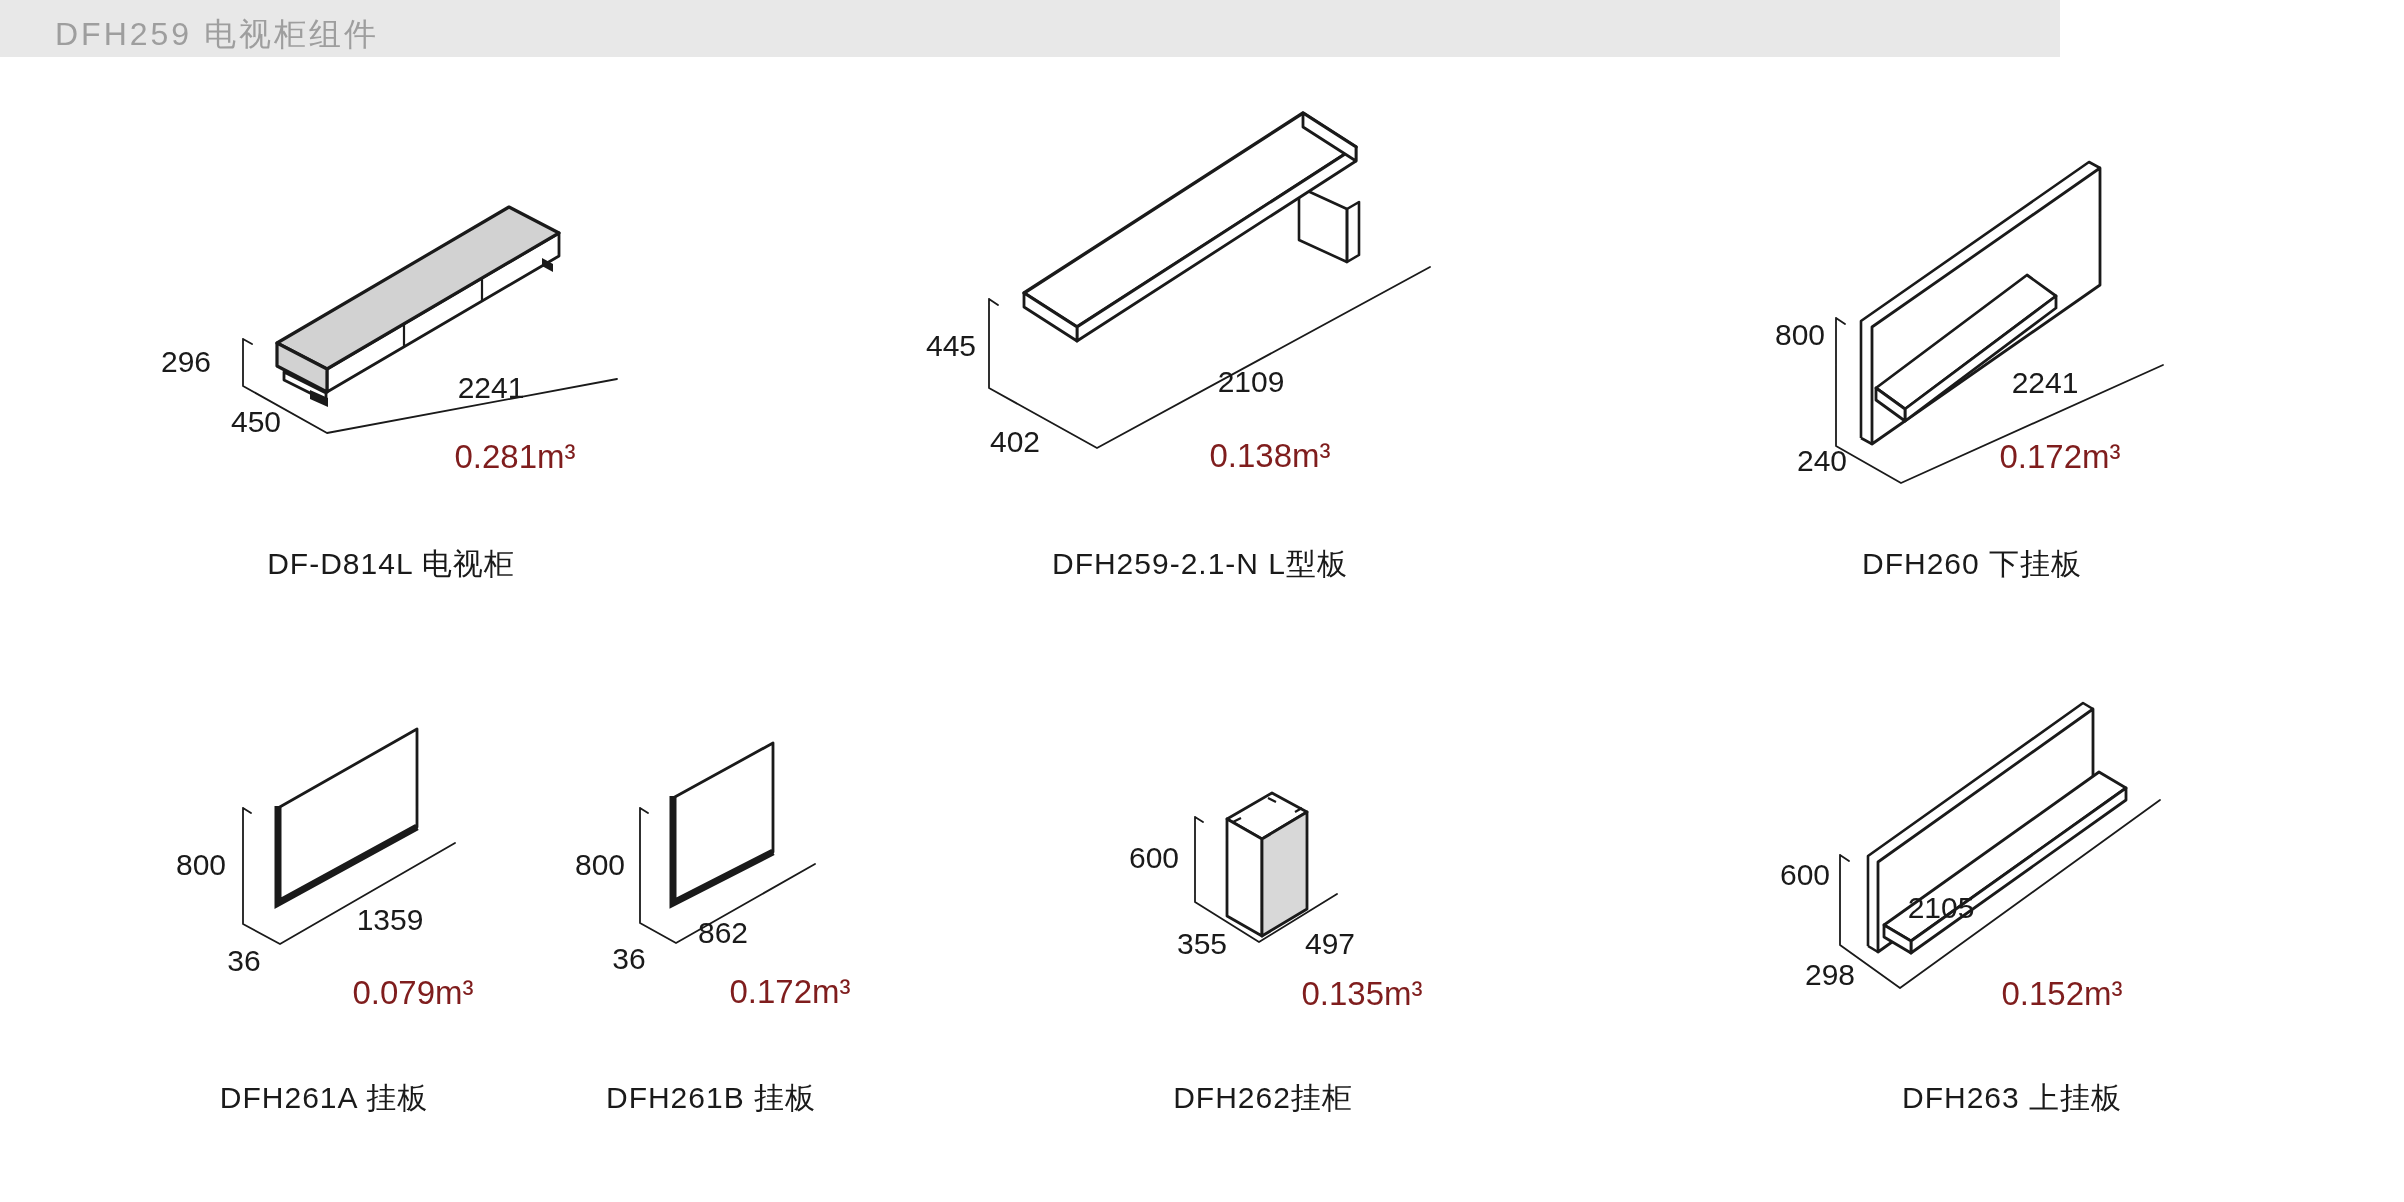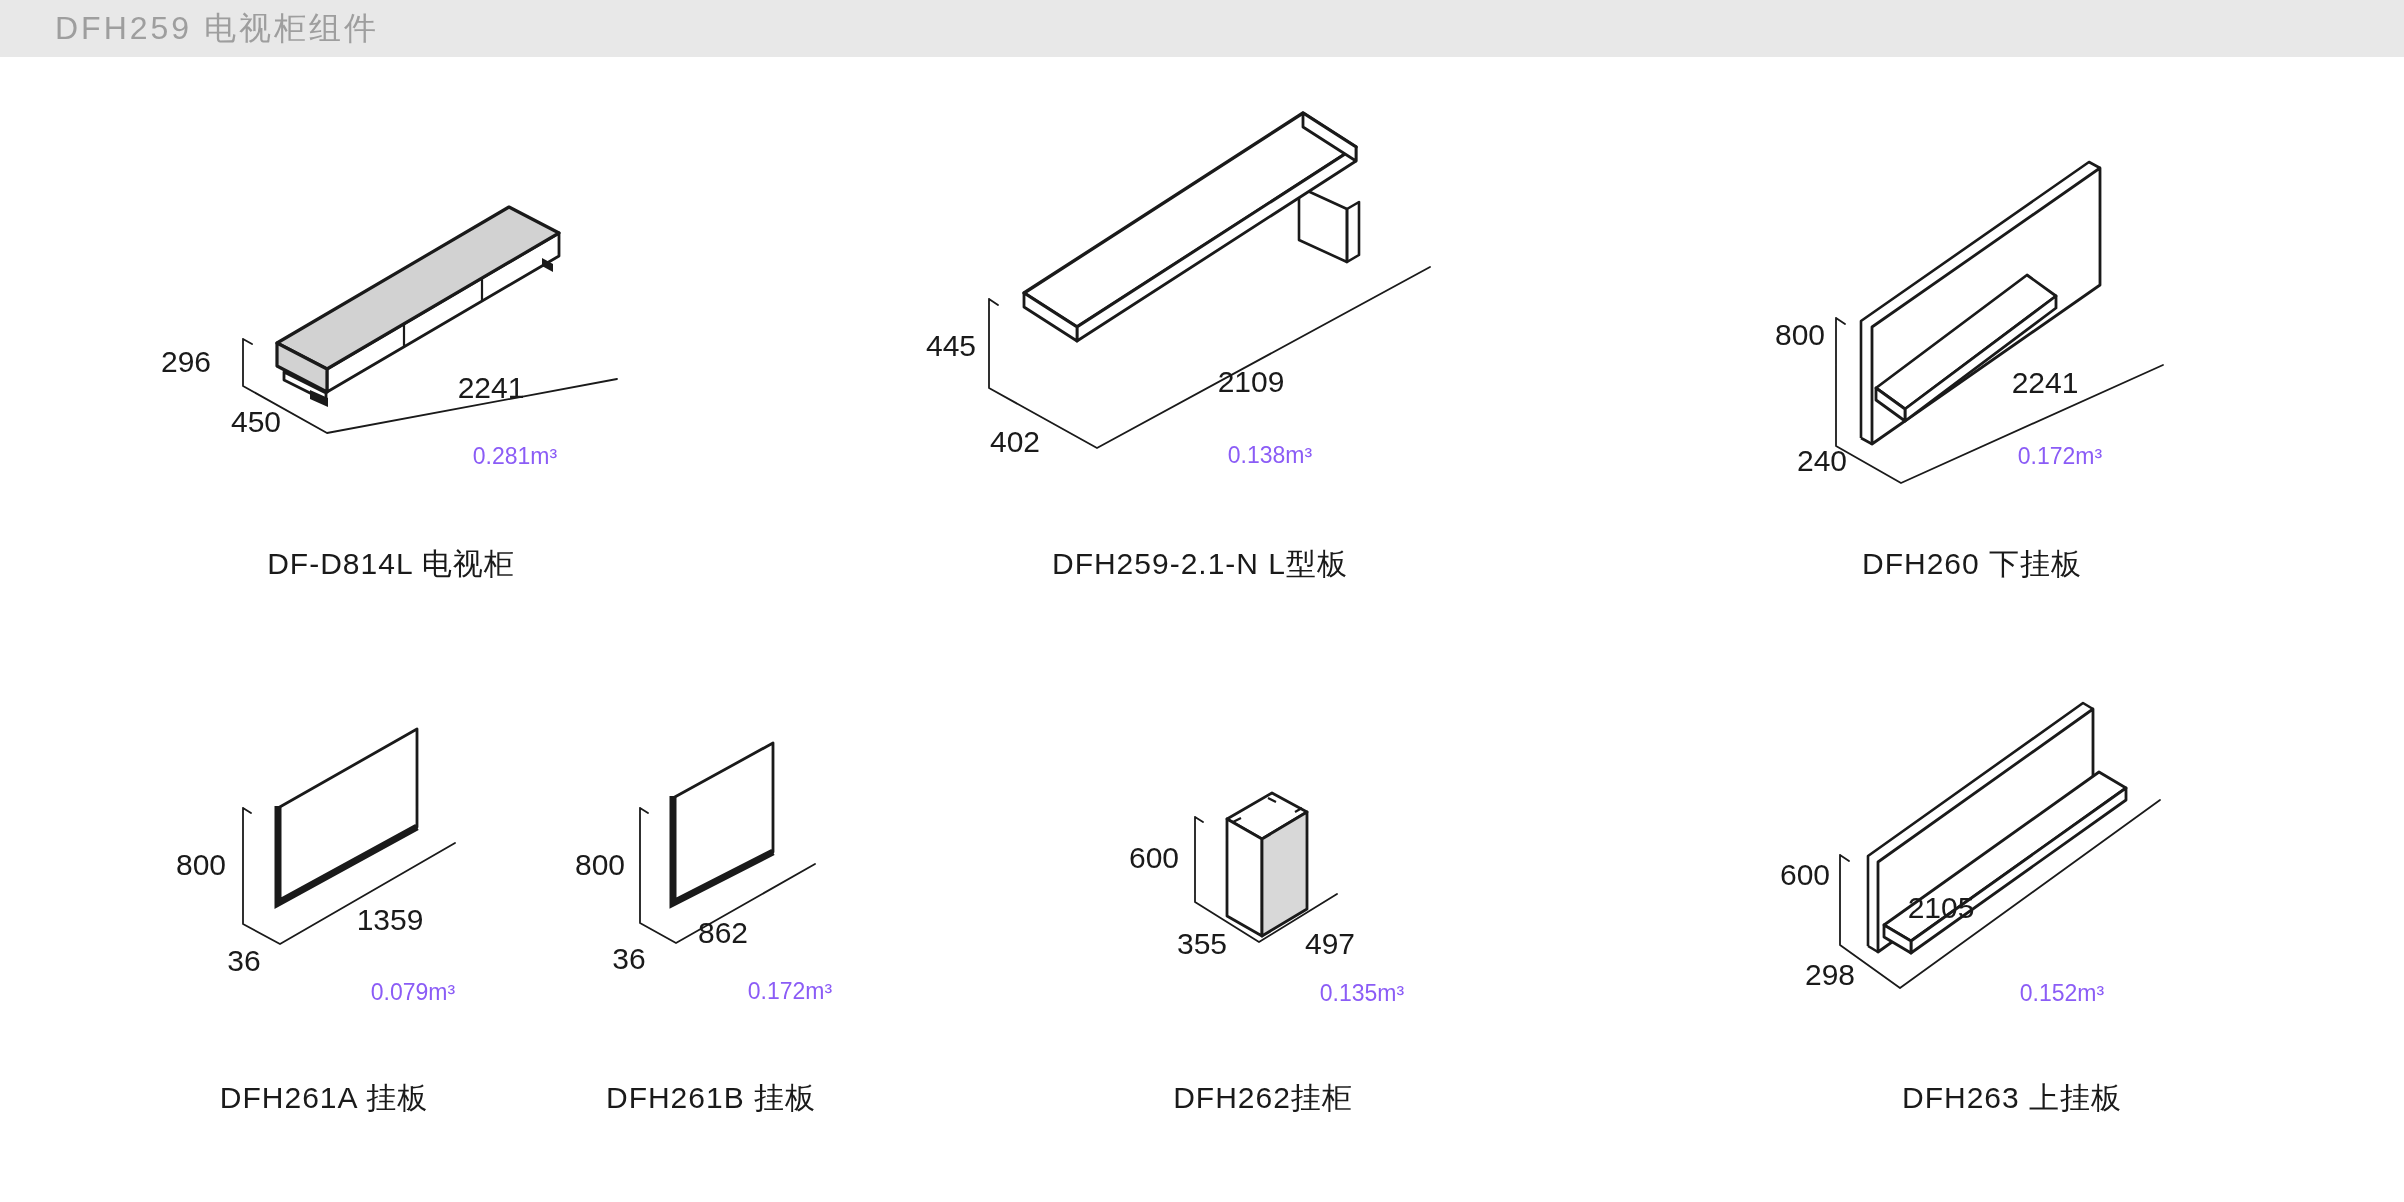--- a/index.html
+++ b/index.html
@@ -1,32 +1,32 @@
 <!DOCTYPE html>
 <html><head>
 <meta charset="utf-8">
 <style>
   html,body{margin:0;padding:0;background:#ffffff;}
   body{
     width:2404px;height:1202px;position:relative;overflow:hidden;
     font-family:"Liberation Sans","DejaVu Sans",sans-serif;color:#1a1a1a;
   }
   .header-bar{
-    position:absolute;left:0;top:0;width:2404px;height:57px;
-    background:#e8e8e8;display:flex;align-items:center;
+    position:absolute;left:0;top:0;width:2060px;height:57px;
+    background:#e8e8e8;display:flex;align-items:flex-end;
   }
   .header-title{
     margin-left:55px;font-size:32px;letter-spacing:3px;color:#9e9e9e;font-weight:400;
   }
   .canvas-layer{position:absolute;left:0;top:0;width:2404px;height:1202px;}
   .lbl{
     position:absolute;transform:translate(-50%,-50%);
     font-size:30px;color:#1a1a1a;white-space:nowrap;line-height:1;
   }
-  .vol{font-size:23px;color:#8b5cf6;}
+  .vol{font-size:33px;color:#7f1d1d;}
   .caption{
     position:absolute;transform:translate(-50%,-50%);
     font-size:30px;color:#1a1a1a;letter-spacing:1px;white-space:nowrap;line-height:1;
   }
   svg .outline{fill:none;stroke:#1a1a1a;stroke-width:2.6;stroke-linejoin:round;}
   svg .face-white{fill:#ffffff;stroke:#1a1a1a;stroke-width:2.8;stroke-linejoin:round;}
   svg .face-white-heavy{fill:#ffffff;stroke:#1a1a1a;stroke-width:3.4;stroke-linejoin:round;}
   svg .face-grey{fill:#d2d2d2;stroke:#1a1a1a;stroke-width:3.2;stroke-linejoin:round;}
   svg .face-grey2{fill:#d8d8d8;stroke:#1a1a1a;stroke-width:2.8;stroke-linejoin:round;}
   svg .dimline{fill:none;stroke:#1a1a1a;stroke-width:1.8;stroke-linejoin:round;stroke-linecap:round;}

